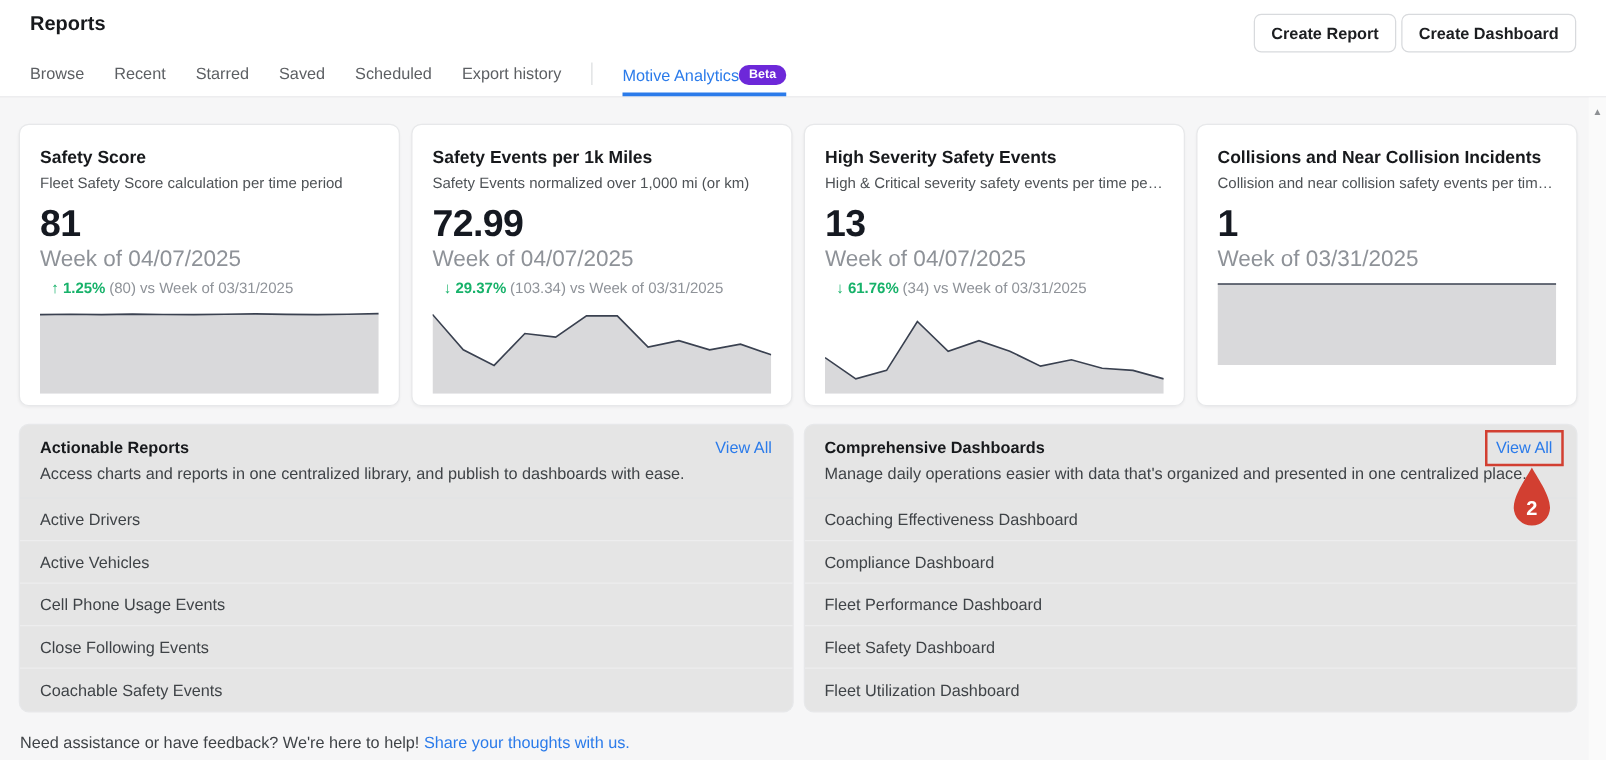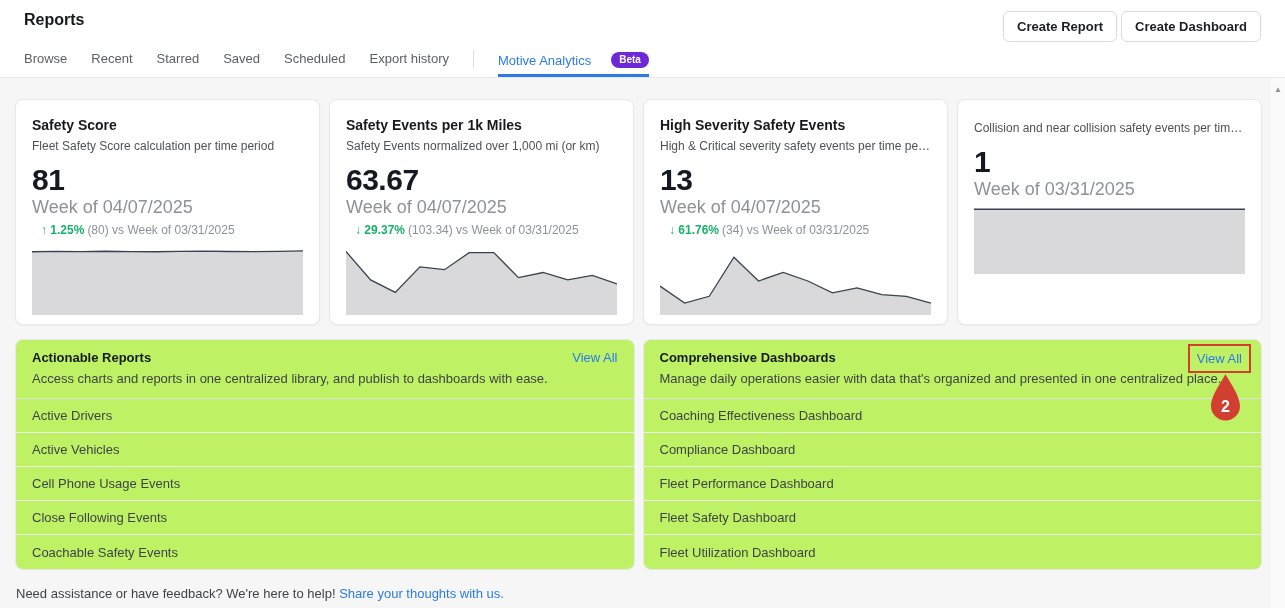--- a/index.html
+++ b/index.html
@@ -13,41 +13,41 @@
   
   .topbar{background:#fff;padding:11px 24px 2px;display:flex;justify-content:space-between;align-items:flex-start}
   .page-title{font-size:16px;font-weight:700;color:var(--ink)}
   .topbar-actions{display:flex;gap:4px}
   .btn{background:#fff;border:1px solid #d8dadd;border-radius:6px;padding:7px 13px;font-size:13px;font-weight:700;color:#1c1e21;font-family:inherit;cursor:pointer;white-space:nowrap}
 
   
   .tabs{background:#fff;display:flex;align-items:flex-end;gap:24px;padding-left:24px;border-bottom:1px solid var(--line);height:34px}
   .tab{font-size:13px;color:#5c5f63;padding-bottom:11px;cursor:pointer;white-space:nowrap}
   .tab-divider{width:1px;height:18px;background:#dcdee0;margin-bottom:9px}
-  .tab.active{color:var(--blue);border-bottom:3px solid var(--blue);padding-bottom:6px;display:flex;gap:20px;align-items:center}
+  .tab.active{color:var(--blue);border-bottom:3px solid var(--blue);padding-bottom:6px;display:flex;gap:0;align-items:center}
   .beta{background:#6d28d9;color:#fff;font-size:10px;font-weight:700;border-radius:9px;padding:2px 8px;line-height:12px}
 
   
   .content{padding:21px 23px 0 15px}
   .cards{display:grid;grid-template-columns:repeat(4,1fr);gap:9px}
   .card{background:#fff;border:1px solid var(--line);border-radius:8px;padding:16px 16px 14px;height:226px;overflow:hidden;box-shadow:0 1px 2px rgba(0,0,0,.04);cursor:pointer}
   .c-title{font-size:14px;font-weight:700;color:var(--ink);line-height:18px;white-space:nowrap;overflow:hidden}
   .c-sub{font-size:12px;color:var(--sub);margin-top:5px;line-height:15px;white-space:nowrap;overflow:hidden;text-overflow:ellipsis}
   .c-value{font-size:30px;font-weight:700;color:#151921;margin-top:10px;line-height:32px;letter-spacing:-.5px}
   .c-period{font-size:18px;color:var(--muted);margin-top:3px;line-height:16px}
   .c-delta{font-size:12px;margin-top:8px;padding-left:9px;line-height:15px;white-space:nowrap;overflow:hidden}
   .d-main{font-weight:700}
   .green{color:var(--green)} .red{color:var(--red)}
   .d-detail{color:var(--muted);margin-left:3px}
   .spark{height:68px;margin-top:9px}
   .spark svg{display:block;width:100%;height:100%}
 
   
   .panels{display:grid;grid-template-columns:1fr 1fr;gap:8px;margin-top:14px}
-  .panel{background:#bef264;border:1px solid var(--line);border-radius:8px;position:relative}
+  .panel{background:#e5e5e5;border:1px solid var(--line);border-radius:8px;position:relative}
   .p-head{padding:10px 16px 11px;border-bottom:1px solid #e2e3e5;position:relative}
   .p-title{font-size:13px;font-weight:700;color:var(--ink);line-height:16px}
   .p-sub{font-size:13px;color:#3f4347;margin-top:5px;line-height:16px}
   .view-all{font-size:13px;color:var(--blue);text-decoration:none;cursor:pointer;white-space:nowrap}
   .va-plain{position:absolute;top:10px;right:16px}
   .va-box{position:absolute;top:4px;right:10px;border:2px solid var(--ann);padding:3px 7px 4px}
   .p-list{list-style:none}
   .p-item{font-size:13px;color:#3f4347;height:34px;padding:0 16px;display:flex;align-items:center;border-bottom:1px solid #ededee;cursor:pointer}
   .p-item:last-child{border-bottom:none}
 
@@ -102,21 +102,21 @@
           <svg viewBox="0 0 100 30" preserveAspectRatio="none">
             <polygon points="0.00,2.09 9.09,1.95 18.18,2.06 27.27,1.88 36.36,2.02 45.45,2.09 54.55,1.95 63.64,1.81 72.73,1.99 81.82,2.06 90.91,1.92 100.00,1.74 100,30 0,30" fill="#d9d9db"></polygon>
             <polyline points="0.00,2.09 9.09,1.95 18.18,2.06 27.27,1.88 36.36,2.02 45.45,2.09 54.55,1.95 63.64,1.81 72.73,1.99 81.82,2.06 90.91,1.92 100.00,1.74" fill="none" stroke="#3a4150" stroke-width="1.3" vector-effect="non-scaling-stroke"></polyline>
           </svg>
         </div>
     </section>
 
     <section class="card">
       <h2 class="c-title">Safety Events per 1k Miles</h2>
       <p class="c-sub">Safety Events normalized over 1,000 mi (or km)</p>
-      <div class="c-value">63.67</div>
+      <div class="c-value">72.99</div>
       <div class="c-period">Week of 04/07/2025</div>
       <div class="c-delta">
         <span class="d-main green"><span>↓</span> <span>29.37%</span></span><span class="d-detail">(103.34) vs Week of 03/31/2025</span>
       </div>
       <div class="spark">
           <svg viewBox="0 0 100 30" preserveAspectRatio="none">
             <polygon points="0.00,2.00 9.09,14.50 18.18,20.00 27.27,8.75 36.36,10.00 45.45,2.50 54.55,2.50 63.64,13.50 72.73,11.25 81.82,14.50 90.91,12.50 100.00,16.25 100,30 0,30" fill="#d9d9db"></polygon>
             <polyline points="0.00,2.00 9.09,14.50 18.18,20.00 27.27,8.75 36.36,10.00 45.45,2.50 54.55,2.50 63.64,13.50 72.73,11.25 81.82,14.50 90.91,12.50 100.00,16.25" fill="none" stroke="#3a4150" stroke-width="1.3" vector-effect="non-scaling-stroke"></polyline>
           </svg>
         </div>
@@ -132,20 +132,21 @@
       </div>
       <div class="spark">
           <svg viewBox="0 0 100 30" preserveAspectRatio="none">
             <polygon points="0.00,17.25 9.09,24.75 18.18,21.75 27.27,4.50 36.36,15.00 45.45,11.25 54.55,15.00 63.64,20.25 72.73,18.00 81.82,21.00 90.91,21.75 100.00,24.75 100,30 0,30" fill="#d9d9db"></polygon>
             <polyline points="0.00,17.25 9.09,24.75 18.18,21.75 27.27,4.50 36.36,15.00 45.45,11.25 54.55,15.00 63.64,20.25 72.73,18.00 81.82,21.00 90.91,21.75 100.00,24.75" fill="none" stroke="#3a4150" stroke-width="1.3" vector-effect="non-scaling-stroke"></polyline>
           </svg>
         </div>
     </section>
 
     <section class="card">
+      <h2 class="c-title">Collisions and Near Collision Incidents</h2>
       <p class="c-sub">Collision and near collision safety events per time...</p>
       <div class="c-value">1</div>
       <div class="c-period">Week of 03/31/2025</div>
       <div class="spark">
           <svg viewBox="0 0 100 30" preserveAspectRatio="none">
             <polygon points="0.00,1.43 9.09,1.43 18.18,1.43 27.27,1.43 36.36,1.43 45.45,1.43 54.55,1.43 63.64,1.43 72.73,1.43 81.82,1.43 90.91,1.43 100.00,1.43 100,30 0,30" fill="#d9d9db"></polygon>
             <polyline points="0.00,1.43 9.09,1.43 18.18,1.43 27.27,1.43 36.36,1.43 45.45,1.43 54.55,1.43 63.64,1.43 72.73,1.43 81.82,1.43 90.91,1.43 100.00,1.43" fill="none" stroke="#3a4150" stroke-width="1.3" vector-effect="non-scaling-stroke"></polyline>
           </svg>
         </div>
     </section>

